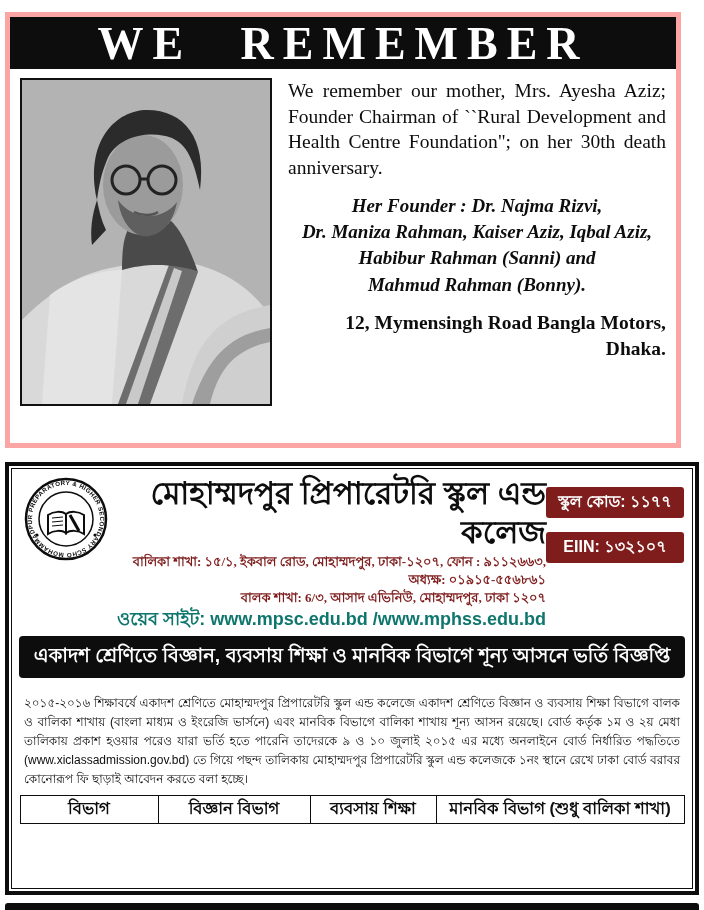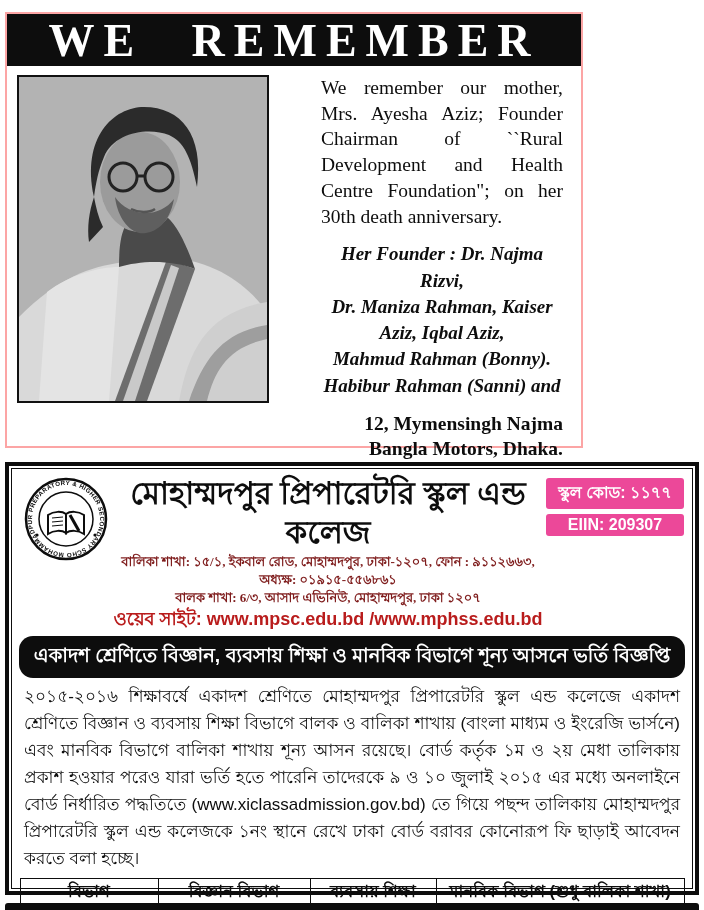--- a/index.html
+++ b/index.html
@@ -1,52 +1,52 @@
 <!DOCTYPE html>
 <html><head>
 <meta charset="utf-8">
 <style>
   * { margin:0; padding:0; box-sizing:border-box; }
   body { background:#e9e9e9; font-family:"Liberation Sans", sans-serif; }
   .page { position:relative; width:704px; height:910px; background:#ffffff; overflow:hidden; }
 
   
-  .ad1 { position:absolute; left:5px; top:12px; width:578px; height:436px;
-         border:2px solid #fca5a5; background:#ffffff; }
+  .ad1 { position:absolute; left:5px; top:12px; width:676px; height:436px;
+         border:5px solid #fca5a5; background:#ffffff; }
   .ad1-banner { height:52px; background:#0d0d0d; color:#ffffff; display:flex;
                 align-items:center; justify-content:center;
                 font-family:"Liberation Serif", serif; font-weight:bold;
                 font-size:46px; letter-spacing:9px; word-spacing:28px; }
-  .ad1-content { display:flex; padding:9px 16px 4px 10px;gap:36px; }
+  .ad1-content { display:flex; padding:9px 8px 4px 10px; }
   .photo-frame { flex:none; width:252px; height:328px; border:2px solid #111;
                  background:#b3b3b3; overflow:hidden; }
   .mem-text { flex:1; padding:0 2px 0 16px; font-family:"Liberation Serif", serif;
               font-size:19.5px; line-height:1.32; color:#0d0d0d; }
   .mem-text p { margin-bottom:9px; text-align:justify; }
   .children { text-align:center; font-weight:bold; font-style:italic;
               font-size:19px; line-height:1.38; margin-top:12px; }
   .mem-address { text-align:right; font-weight:bold; font-size:19.5px; margin-top:12px; }
 
   
   .ad2 { position:absolute; left:5px; top:462px; width:694px; height:433px;
          border:4px solid #0d0d0d; background:#ffffff; padding:2px; }
   .ad2-inner { border:1.5px solid #0d0d0d; height:100%; background:#fff; padding:4px 0 0 0; }
   .school-header { display:flex; align-items:flex-start; padding:2px 8px 0 12px; }
   .logo-wrap { flex:none; width:86px; padding-top:2px; }
-  .school-mid { flex:1; text-align:center; }
+  .school-mid { flex:1; text-align:right; }
   .school-title { font-size:31px; font-weight:bold; color:#0d0d0d; line-height:1.25; }
   .school-line { font-size:13px; font-weight:bold; color:#7f1d1d; line-height:1.4;font-family:Liberation Serif, serif; }
-  .school-web { font-size:18px; font-weight:bold; color:#b91c1c; line-height:1.3; margin-top:1px; }
+  .school-web { font-size:18px; font-weight:bold; color:#0f766e; line-height:1.3; margin-top:1px; }
   .badges { flex:none; width:138px; display:flex; flex-direction:column; gap:5px; padding-top:3px; }
-  .badge { background:#ec4899; color:#ffffff; font-weight:bold; font-size:16px;
-           text-align:center; padding:2px 4px; border-radius:3px; white-space:nowrap; }
-  .notice-banner { margin:5px 7px 4px 7px; background:#0d0d0d; color:#ffffff;
-                   border-radius:14px; text-align:center; font-weight:bold;
+  .badge { background:#7f1d1d; color:#ffffff; font-weight:bold; font-size:16px;
+           text-align:center; padding:2px 4px; border-radius:3px; white-space:nowrap;margin-top:9px; }
+  .notice-banner { margin:5px 7px 14px 7px; background:#0d0d0d; color:#ffffff;
+                   border-radius:4px; text-align:center; font-weight:bold;
                    font-size:19.5px; padding:5px 4px; }
-  .notice-body { padding:2px 12px; font-size:17px; line-height:1.58;
+  .notice-body { padding:2px 12px; font-size:12px; line-height:1.58;
                  text-align:justify; color:#0d0d0d; }
   .grade-table { border-collapse:collapse; margin:4px auto 2px auto; }
   .grade-table td, .grade-table th { border:1.5px solid #0d0d0d; text-align:center;
                  font-size:16.5px; padding:0 6px; height:26px; color:#0d0d0d; }
   .grade-table th { font-weight:bold; }
   .col0 { width:138px; } .col1 { width:152px; } .col2 { width:126px; } .col3 { width:248px; }
 
   .next-ad-bar { position:absolute; left:5px; top:903px; width:694px; height:7px;
                  background:#0d0d0d; border-radius:3px 3px 0 0; }
 </style>
@@ -88,24 +88,24 @@
 
           <path d="M112 132 C120 136 130 136 136 132" fill="none" stroke="#555" stroke-width="2.5"></path>
         </svg>
       </div>
 
       <div class="mem-text">
         <p>We remember our mother, Mrs. Ayesha Aziz; Founder Chairman of ``Rural Development and Health Centre Foundation"; on her 30th death anniversary.</p>
         <div class="children">
           <div>Her Founder :  Dr. Najma Rizvi,</div>
           <div>Dr. Maniza Rahman, Kaiser Aziz, Iqbal Aziz,</div>
+          <div>Habibur Rahman (Sanni) and</div>
           <div>Mahmud Rahman (Bonny).</div>
-          <div>Habibur Rahman (Sanni) and</div>
         </div>
-        <div class="mem-address">12, Mymensingh Najma Bangla Motors, Dhaka.</div>
+        <div class="mem-address">12, Mymensingh Road Bangla Motors, Dhaka.</div>
       </div>
     </div>
   </div>
 
   <div class="ad2">
     <div class="ad2-inner">
 
       <div class="school-header">
         <div class="logo-wrap">
           <svg width="84" height="84" viewBox="0 0 84 84" xmlns="http://www.w3.org/2000/svg">
@@ -131,21 +131,21 @@
 
         <div class="school-mid">
           <div class="school-title">মোহাম্মদপুর প্রিপারেটরি স্কুল এন্ড কলেজ</div>
           <div class="school-line">বালিকা শাখা: ১৫/১, ইকবাল রোড, মোহাম্মদপুর, ঢাকা-১২০৭, ফোন : ৯১১২৬৬৩, অধ্যক্ষ: ০১৯১৫-৫৫৬৮৬১</div>
           <div class="school-line">বালক শাখা: 6/৩, আসাদ এভিনিউ, মোহাম্মদপুর, ঢাকা ১২০৭</div>
           <div class="school-web">ওয়েব সাইট: www.mpsc.edu.bd /www.mphss.edu.bd</div>
         </div>
 
         <div class="badges">
           <div class="badge">স্কুল কোড: ১১৭৭</div>
-          <div class="badge">EIIN: 209307</div>
+          <div class="badge">EIIN: ১৩২১০৭</div>
         </div>
       </div>
 
       <div class="notice-banner">একাদশ শ্রেণিতে বিজ্ঞান, ব্যবসায় শিক্ষা ও মানবিক বিভাগে শূন্য আসনে ভর্তি বিজ্ঞপ্তি</div>
 
       <div class="notice-body">২০১৫-২০১৬ শিক্ষাবর্ষে একাদশ শ্রেণিতে মোহাম্মদপুর প্রিপারেটরি স্কুল এন্ড কলেজে একাদশ শ্রেণিতে বিজ্ঞান ও ব্যবসায় শিক্ষা বিভাগে বালক ও বালিকা শাখায় (বাংলা মাধ্যম ও ইংরেজি ভার্সনে) এবং মানবিক বিভাগে বালিকা শাখায় শূন্য আসন রয়েছে। বোর্ড কর্তৃক ১ম ও ২য় মেধা তালিকায় প্রকাশ হওয়ার পরেও যারা ভর্তি হতে পারেনি তাদেরকে ৯ ও ১০ জুলাই ২০১৫ এর মধ্যে অনলাইনে বোর্ড নির্ধারিত পদ্ধতিতে (www.xiclassadmission.gov.bd) তে গিয়ে পছন্দ তালিকায় মোহাম্মদপুর প্রিপারেটরি স্কুল এন্ড কলেজকে ১নং স্থানে রেখে ঢাকা বোর্ড বরাবর কোনোরূপ ফি ছাড়াই আবেদন করতে বলা হচ্ছে।</div>
 
       <table class="grade-table">
         <tbody>
             <tr>

